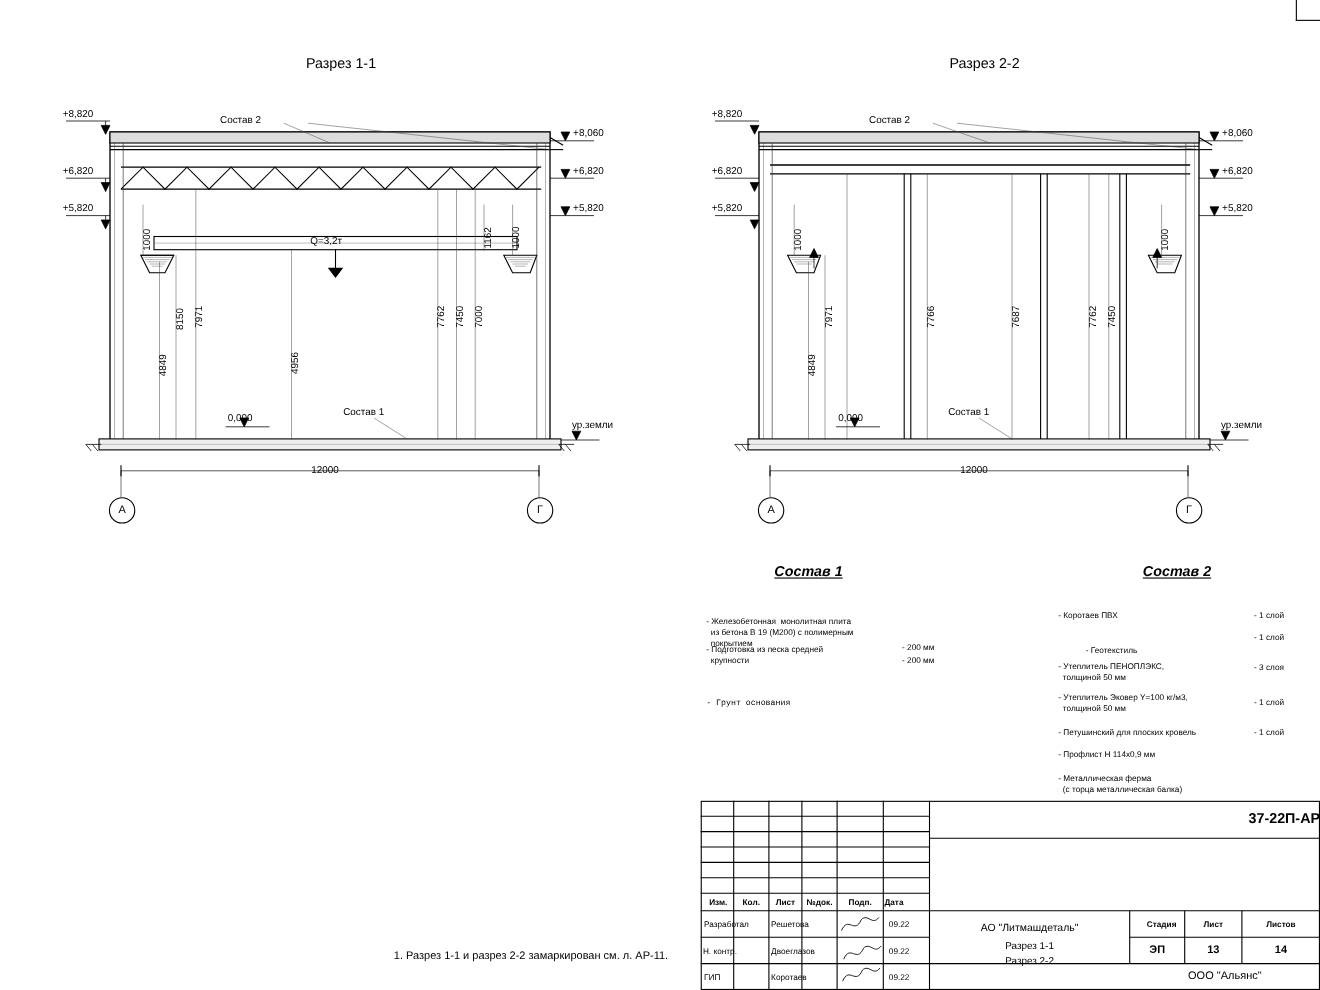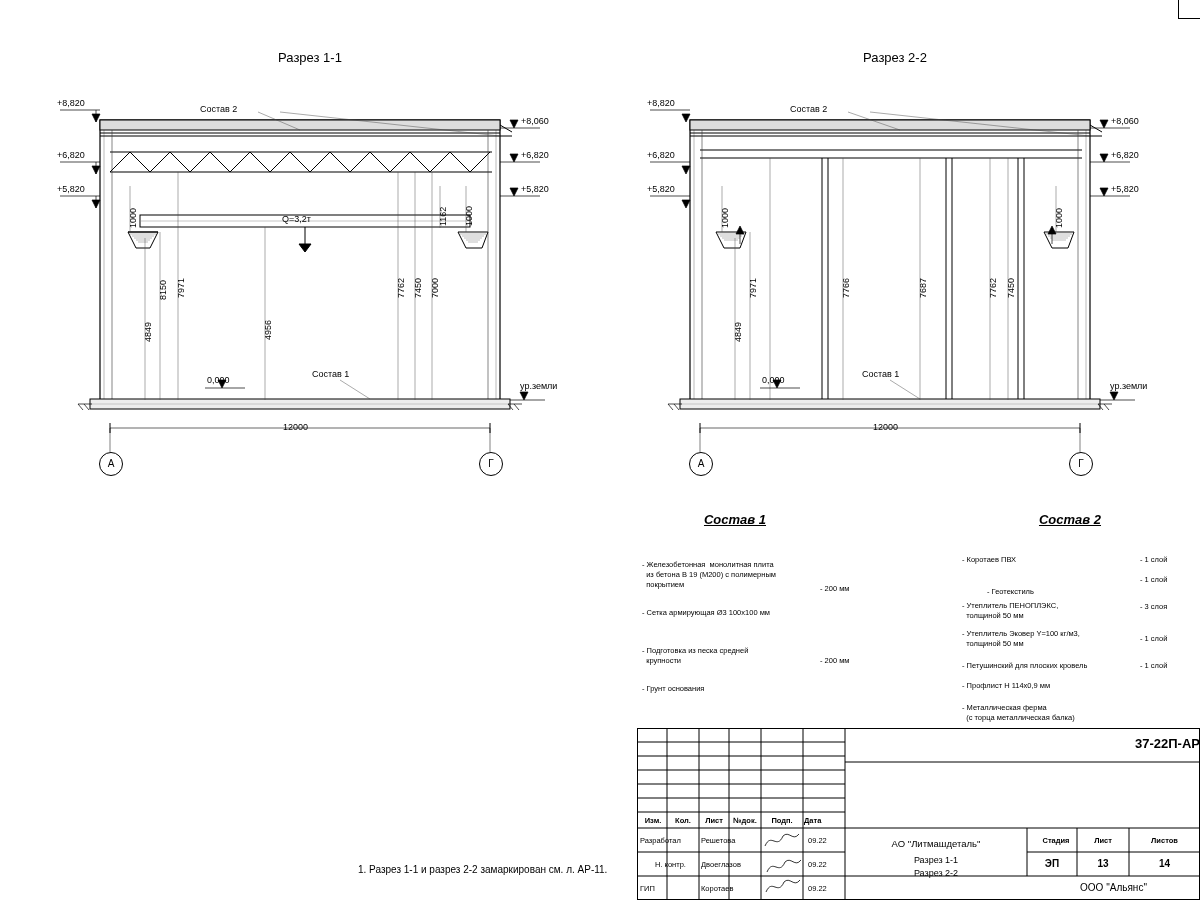--- a/index.html
+++ b/index.html
@@ -254,29 +254,26 @@
 <div class="abs sect-ttl" style="left:640px;top:512px;width:190px;">
   <u>Состав 1</u>
 </div>
 <div class="abs" style="left:642px;top:560px;width:230px;">
   <div style="position:relative;height:18px;">
     <div class="spec-line" style="position:absolute;left:0;top:0;white-space:pre;line-height:1.35;">- Железобетонная  монолитная плита
   из бетона В 19 (М200) с полимерным
   покрытием</div>
     <div class="spec-val" style="position:absolute;left:178px;top:24px;">- 200 мм</div>
   </div>
-  <div style="position:relative;height:30px;margin-top:30px;">
-    <div class="spec-line" style="position:absolute;left:0;top:0;white-space:pre;">- Сетка армирующая Ø3 100х100 мм</div>
-  </div>
   <div style="position:relative;height:34px;margin-top:8px;">
     <div class="spec-line" style="position:absolute;left:0;top:0;white-space:pre;line-height:1.35;">- Подготовка из песка средней
   крупности</div>
     <div class="spec-val" style="position:absolute;left:178px;top:10px;">- 200 мм</div>
   </div>
-  <div style="position:relative;height:18px;margin-top:4px;">
+  <div style="position:relative;height:18px;margin-top:16px;font-family:Liberation Mono, monospace;">
     <div class="spec-line" style="position:absolute;left:0;top:0;white-space:pre;">- Грунт основания</div>
   </div>
 </div>
 
 <div class="abs sect-ttl" style="left:975px;top:512px;width:190px;">
   <u>Состав 2</u>
 </div>
 <div class="abs" style="left:962px;top:555px;width:240px;">
   <div style="position:relative;height:20px;">
     <div class="spec-line" style="position:absolute;left:0;top:0;white-space:pre;">- Коротаев ПВХ</div>
@@ -348,21 +345,21 @@
   <div class="abs small" style="left:32px;top:88px;width:28px;text-align:center;font-weight:bold;">Кол.</div>
   <div class="abs small" style="left:63px;top:88px;width:28px;text-align:center;font-weight:bold;">Лист</div>
   <div class="abs small" style="left:93px;top:88px;width:30px;text-align:center;font-weight:bold;">№док.</div>
   <div class="abs small" style="left:125px;top:88px;width:40px;text-align:center;font-weight:bold;">Подп.</div>
   <div class="abs small" style="left:167px;top:88px;width:17px;text-align:center;font-weight:bold;">Дата</div>
 
   <div class="abs small" style="left:3px;top:108px;">Разработал</div>
   <div class="abs small" style="left:64px;top:108px;">Решетова</div>
   <div class="abs small" style="left:171px;top:108px;">09.22</div>
 
-  <div class="abs small" style="left:18px;top:132px;">Н. контр.</div>
+  <div class="abs small" style="left:2px;top:132px;">Н. контр.</div>
   <div class="abs small" style="left:64px;top:132px;">Двоеглазов</div>
   <div class="abs small" style="left:171px;top:132px;">09.22</div>
 
   <div class="abs small" style="left:3px;top:156px;">ГИП</div>
   <div class="abs small" style="left:64px;top:156px;">Коротаев</div>
   <div class="abs small" style="left:171px;top:156px;">09.22</div>
 
   <svg class="abs" style="left:126px;top:102px;" width="40" height="70">
     <g stroke="#000" fill="none" stroke-width="0.8">
       <path d="M2,16 C8,2 14,20 20,6 C26,0 30,12 36,4"></path>

